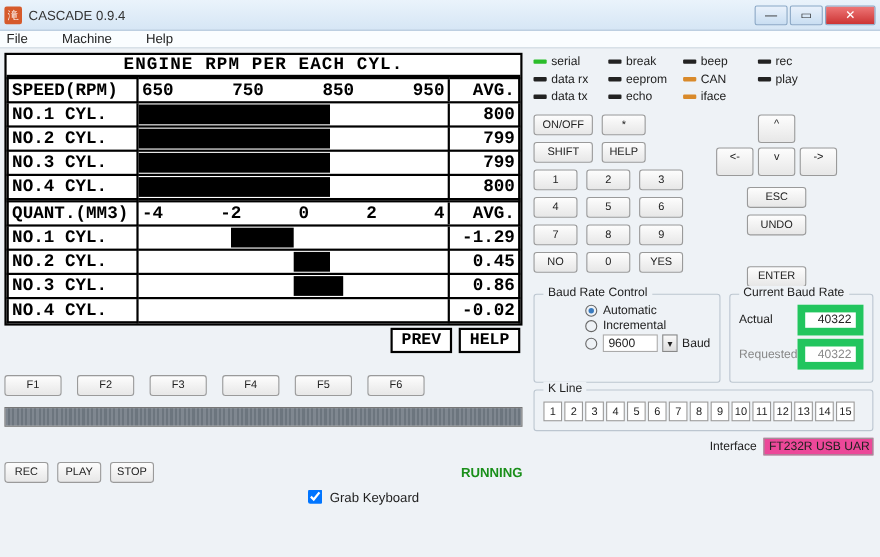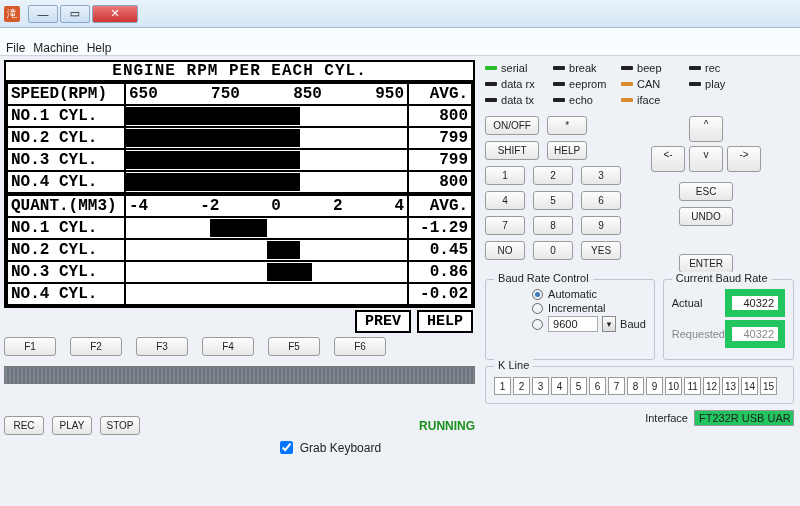--- a/index.html
+++ b/index.html
@@ -35,24 +35,24 @@
   .winbtn {
     width: 30px; height:18px; margin-left:2px;
     background: linear-gradient(#e9f1fb,#c9def2);
     border:1px solid #8aa7c5; border-radius:2px;
     display:flex;align-items:center;justify-content:center;
     font-size:11px;
   }
   .winbtn.close { background: linear-gradient(#e77,#c33); color:#fff; width:46px;}
   
   .menubar {
-    height: 28px;
+    height: 16px;
     display:flex;
-    align-items:flex-end;
-    gap: 8px;
+    align-items:flex-start;
+    gap: 31px;
     padding: 0 6px;
     background:#fafdff;
     border-bottom:1px solid #c9d4de;
   }
   .menubar span { cursor:default; }
   
   .main { display:flex; height: calc(506px - 28px - 20px); }
   .left { width: 480px; padding:4px 4px 4px 4px; display:flex; flex-direction:column; }
   .right { flex:1; padding:4px 6px; display:flex; flex-direction:column; }
 
@@ -81,21 +81,21 @@
   }
   .valcol { text-align:right; width:64px; }
   .axisrow td { border-top:2px solid #000; border-bottom:2px solid #000; }
   .axis { font-weight:bold; }
   .softbtn {
     background:#fff; border:2px solid #000;
     font-family:"Courier New",monospace; font-weight:bold;
     font-size:15px; padding:1px 8px;
   }
   .softrow { display:flex; justify-content:flex-end; gap:6px; margin-top:2px; padding-right:2px;}
-  .fkeys { display:flex; gap:14px; margin-top:4px; }
+  .fkeys { display:flex; gap:14px; margin-top:20px; }
   .btn {
     background:linear-gradient(#fdfdfd,#e7e7e7);
     border:1px solid #9a9a9a;
     border-radius:3px;
     padding:3px 0;
     width:52px;
     text-align:center;
     font-size:10px;
     cursor:default;
   }
@@ -133,27 +133,28 @@
   .selectbox { display:flex; align-items:center; gap:4px;}
   .selectbox .field{ border:1px solid #aaa; background:#fff; padding:1px 4px; width:50px; display:inline-block;}
   .selectbox .dd{ border:1px solid #888; background:linear-gradient(#fafafa,#ddd); width:14px;height:16px; display:flex;align-items:center;justify-content:center; font-size:9px;}
   .small-groups { display:flex; gap:8px; }
   .rate .line { display:flex; justify-content:space-between; align-items:center; margin:3px 0;}
   .rate .val { border:7px solid #22c55e; background:#fff; width:60px; text-align:right; padding:1px 4px;}
   .rate .dim { color:#888; }
   .kline .cells { display:flex; gap:2px; margin-top:4px;}
   .kline .cell { border:1px solid #999; background:#fff; width:17px; height:18px; font-size:10px; display:flex;align-items:center;justify-content:center;}
   .iface { margin-top:6px; font-size:11px; display:flex; justify-content:flex-end; gap:6px; align-items:center;}
-  .iface .val { border:1px solid #999; background:#22c55e; padding:1px 4px; width:100px; white-space:nowrap; overflow:hidden;text-align:right;}
+  .iface .val { border:1px solid #999; background:#ec4899; padding:1px 4px; width:100px; white-space:nowrap; overflow:hidden;text-align:right;}
 </style>
 </head>
 <body>
 
 <div class="titlebar">
   <div class="icon">滝</div>
+  <div class="title">CASCADE 0.9.4</div>
   <div class="winbtns">
     <div class="winbtn">—</div>
     <div class="winbtn">▭</div>
     <div class="winbtn close">✕</div>
   </div>
 </div>
 
 <div class="menubar">
   <span>File</span>
   <span>Machine</span>

